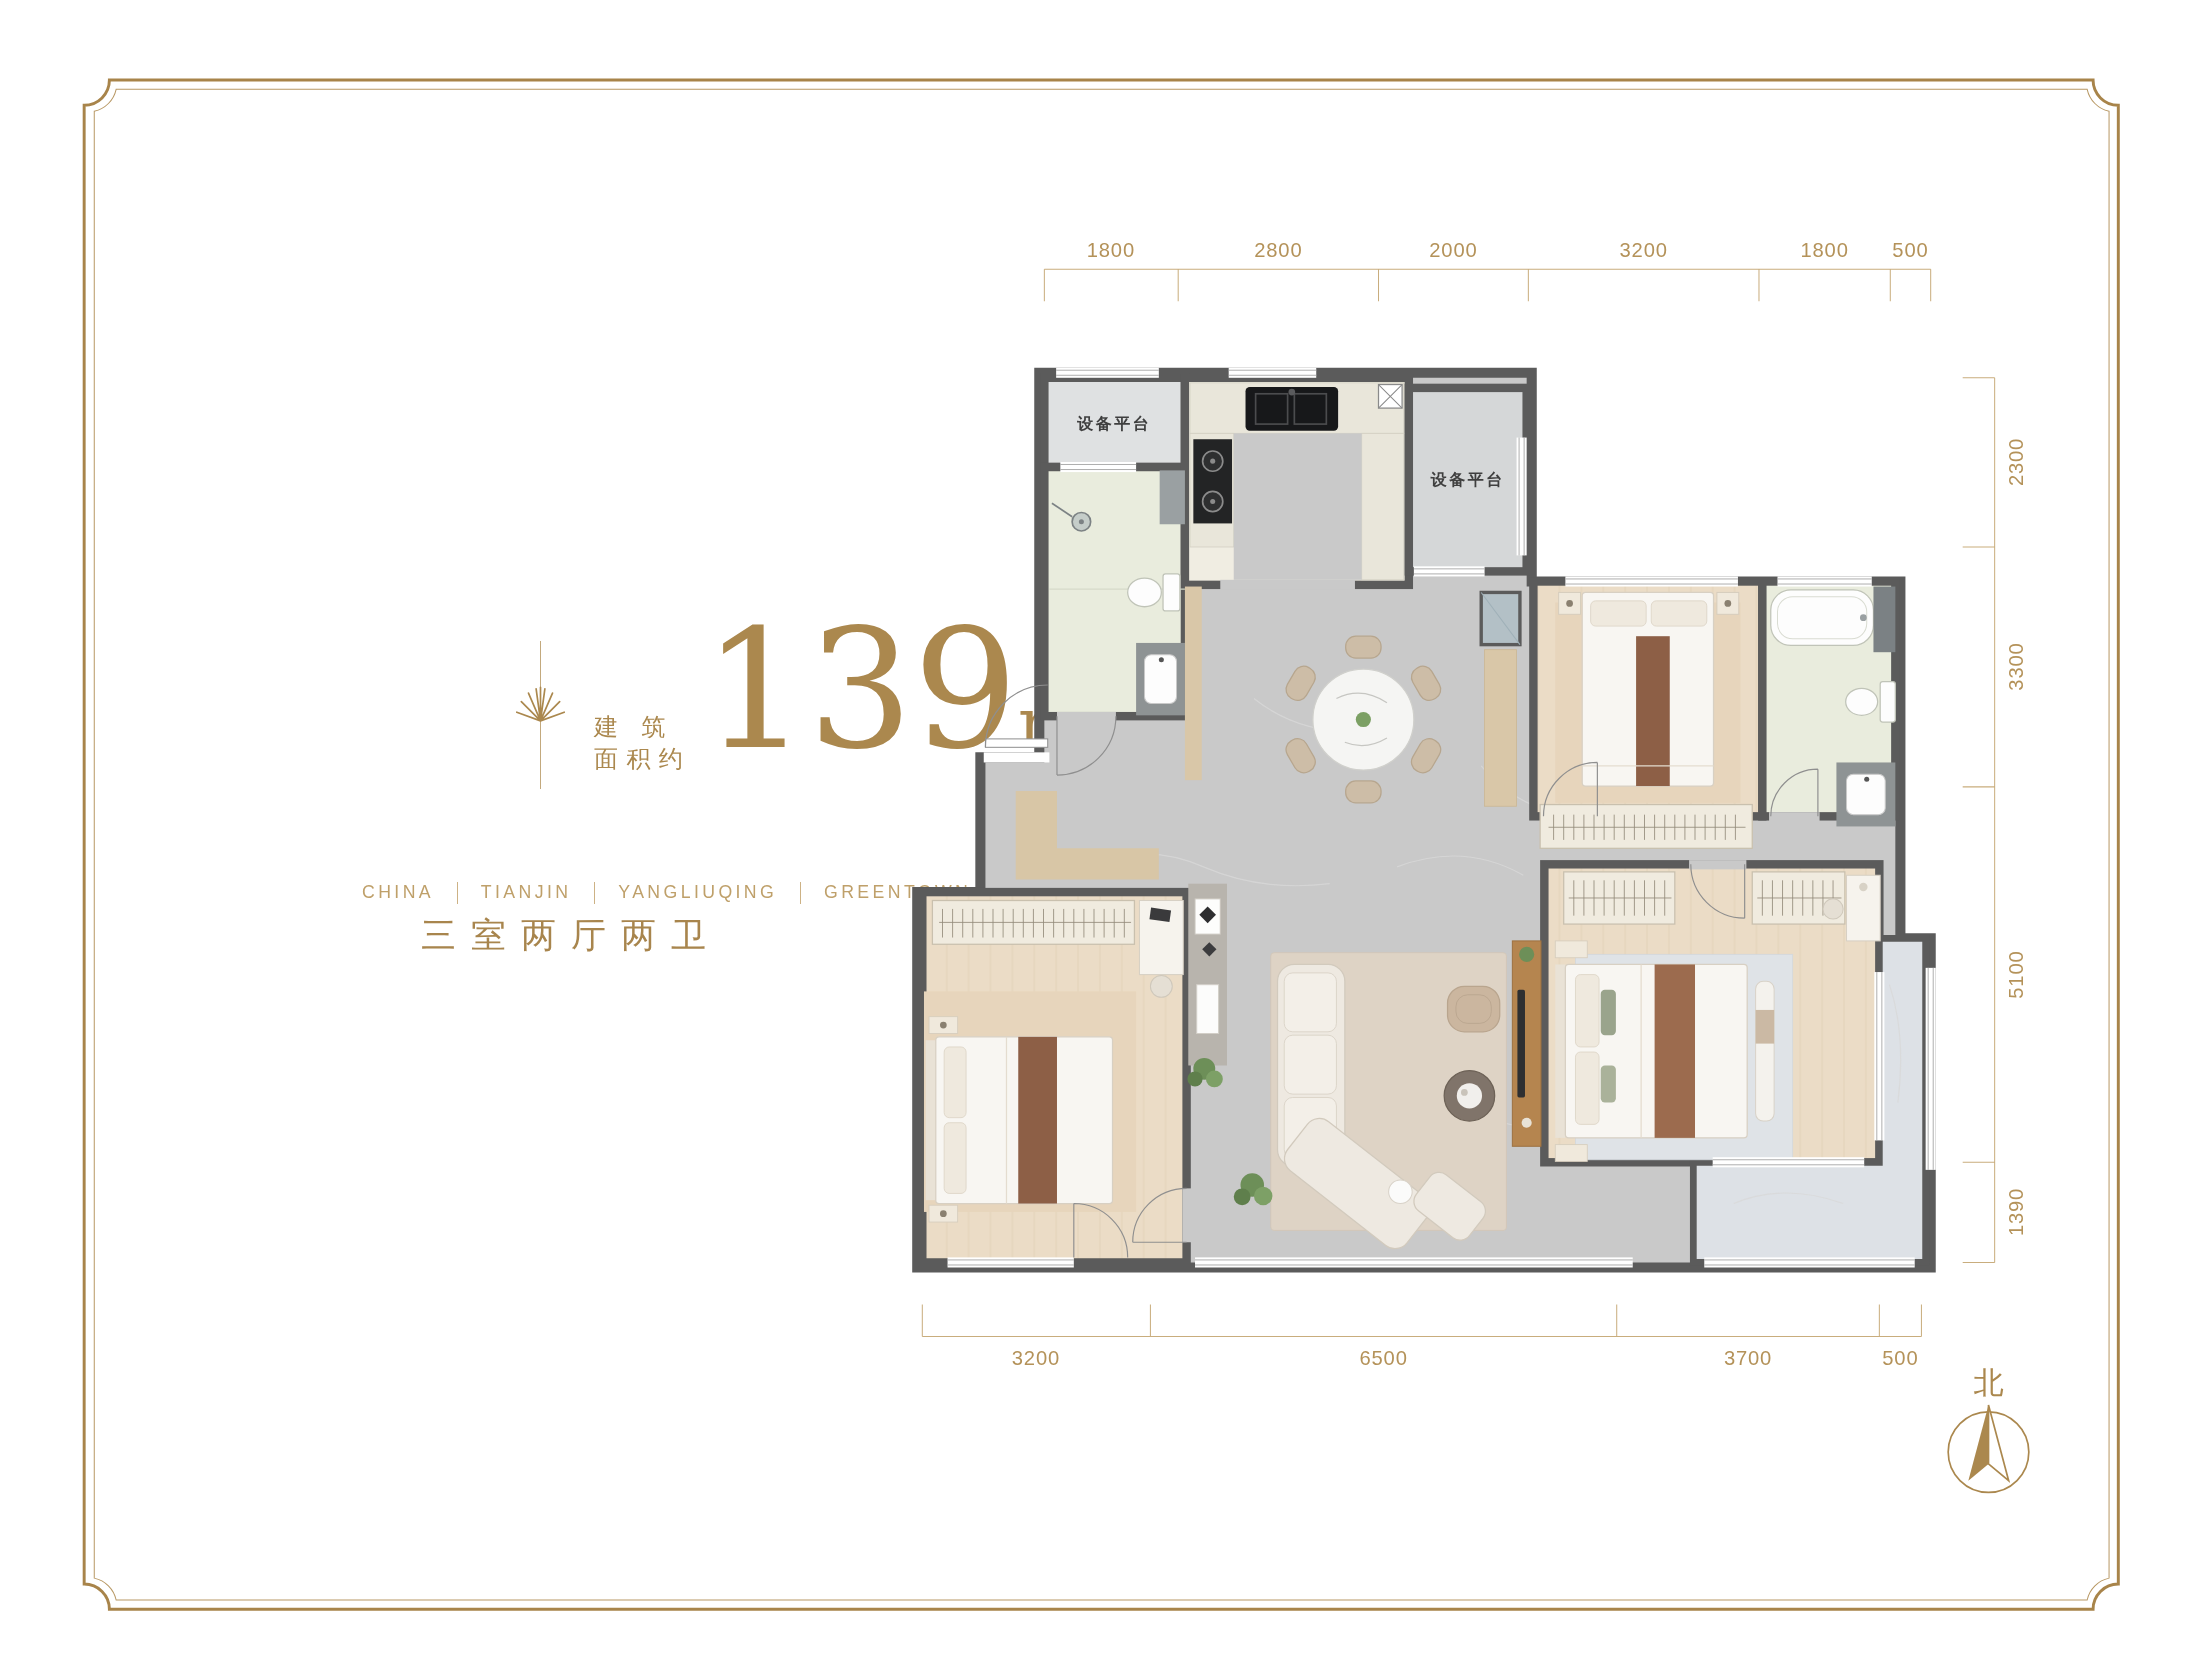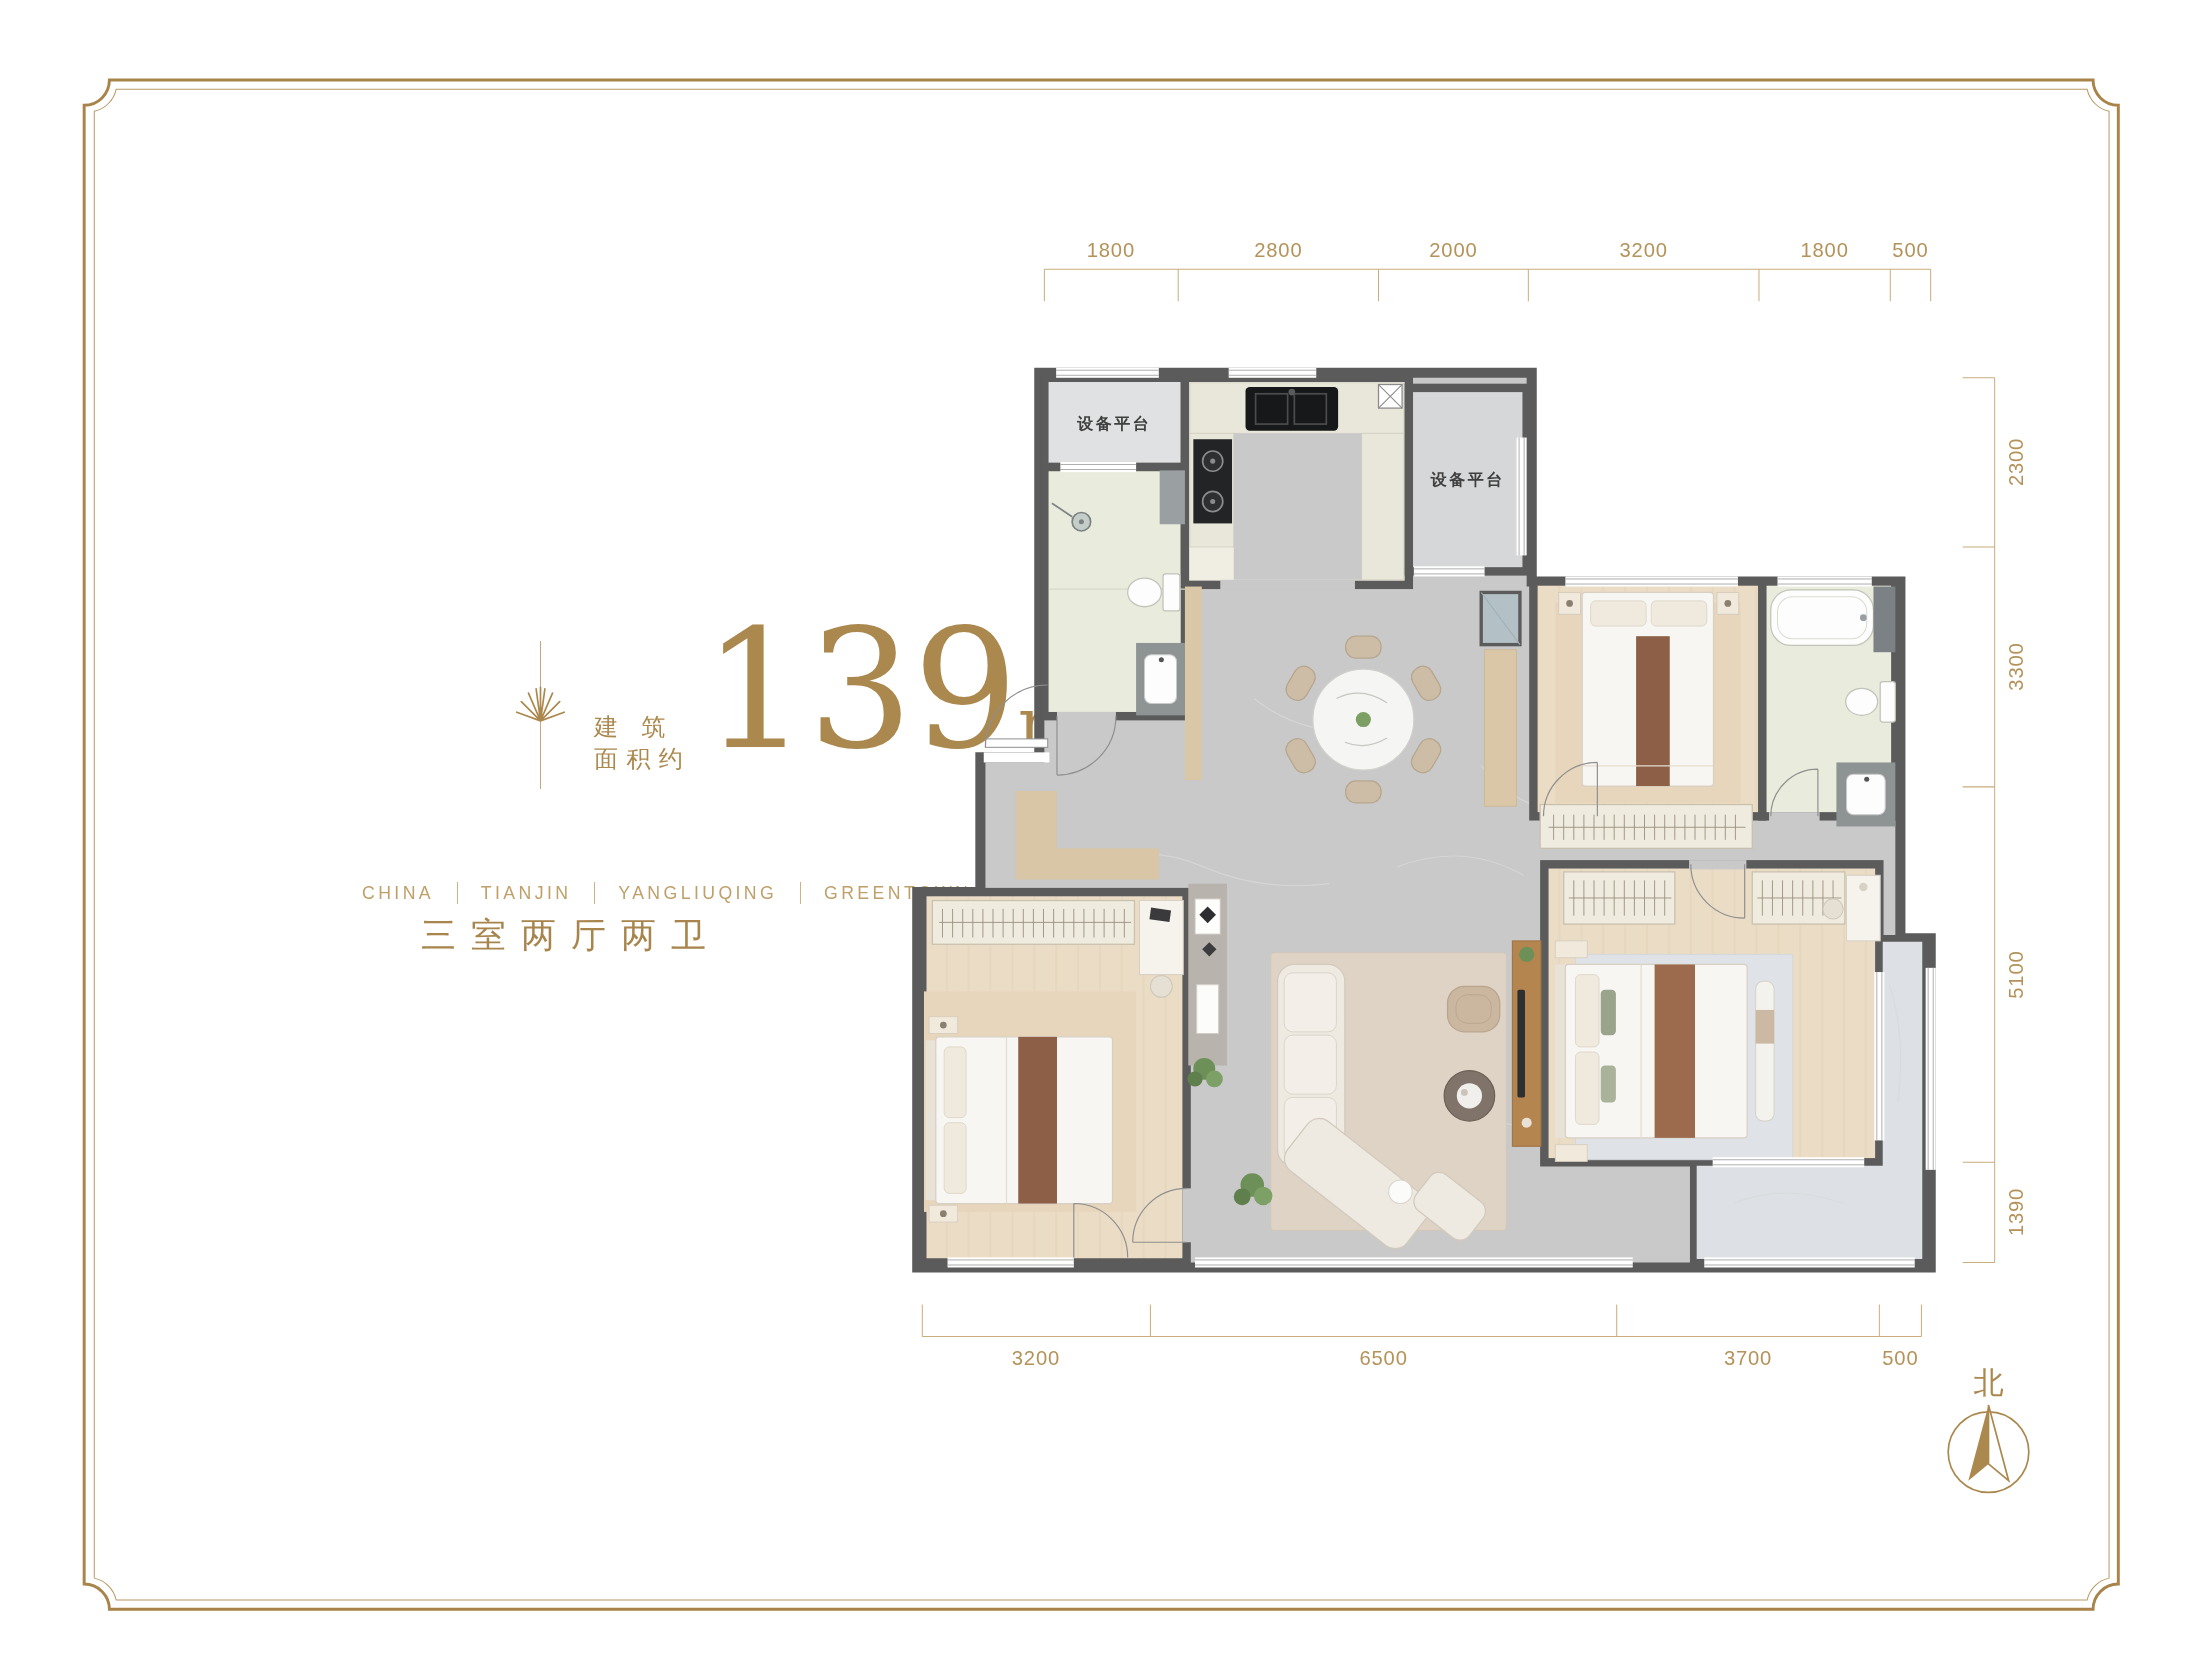--- a/index.html
+++ b/index.html
@@ -10,21 +10,21 @@
   .main-title{left:205px;top:633px;font-family:"DejaVu Serif",serif;font-size:128px;
               color:#ab884e;letter-spacing:5px;line-height:1.1;}
   .divider-icon{left:515px;top:641px;}
   .area-label{left:594px;top:705px;color:#ab884e;font-size:24px;line-height:32px;
               letter-spacing:8.4px;font-weight:400;margin-top:6px;}
   .area-value-block{left:672px;top:608px;color:#ab884e;font-family:"DejaVu Serif",serif;
                     white-space:nowrap;}
   .area-number{font-size:165px;line-height:1;margin-left:31px;}
   .area-unit{font-size:69px;letter-spacing:0;}
   .area-exp{font-size:37px;vertical-align:49px;}
-  .tagline{left:362px;top:882px;display:flex;align-items:center;color:#bfa06a;
+  .tagline{left:362px;top:882px;display:flex;align-items:flex-start;color:#bfa06a;
            font-size:17.7px;letter-spacing:3.4px;}
   .tagline .sep{width:0.8px;height:22px;background:#cdb285;margin:0 23px;}
   .layout-type{left:421px;top:912px;font-family:"DejaVu Serif",serif;font-size:35px;
                color:#a8854d;letter-spacing:15px;}
   
   .disclaimer{left:205px;top:1525px;width:1843px;font-size:14px;color:#ad8a55;
               letter-spacing:0.4px;line-height:1.5;}
   
   .dimtext{font-family:"Liberation Sans",sans-serif;font-size:24px;fill:#b49259;letter-spacing:1px;}
   .roomlabel{font-family:"Liberation Sans",sans-serif;font-size:19px;font-weight:600;

